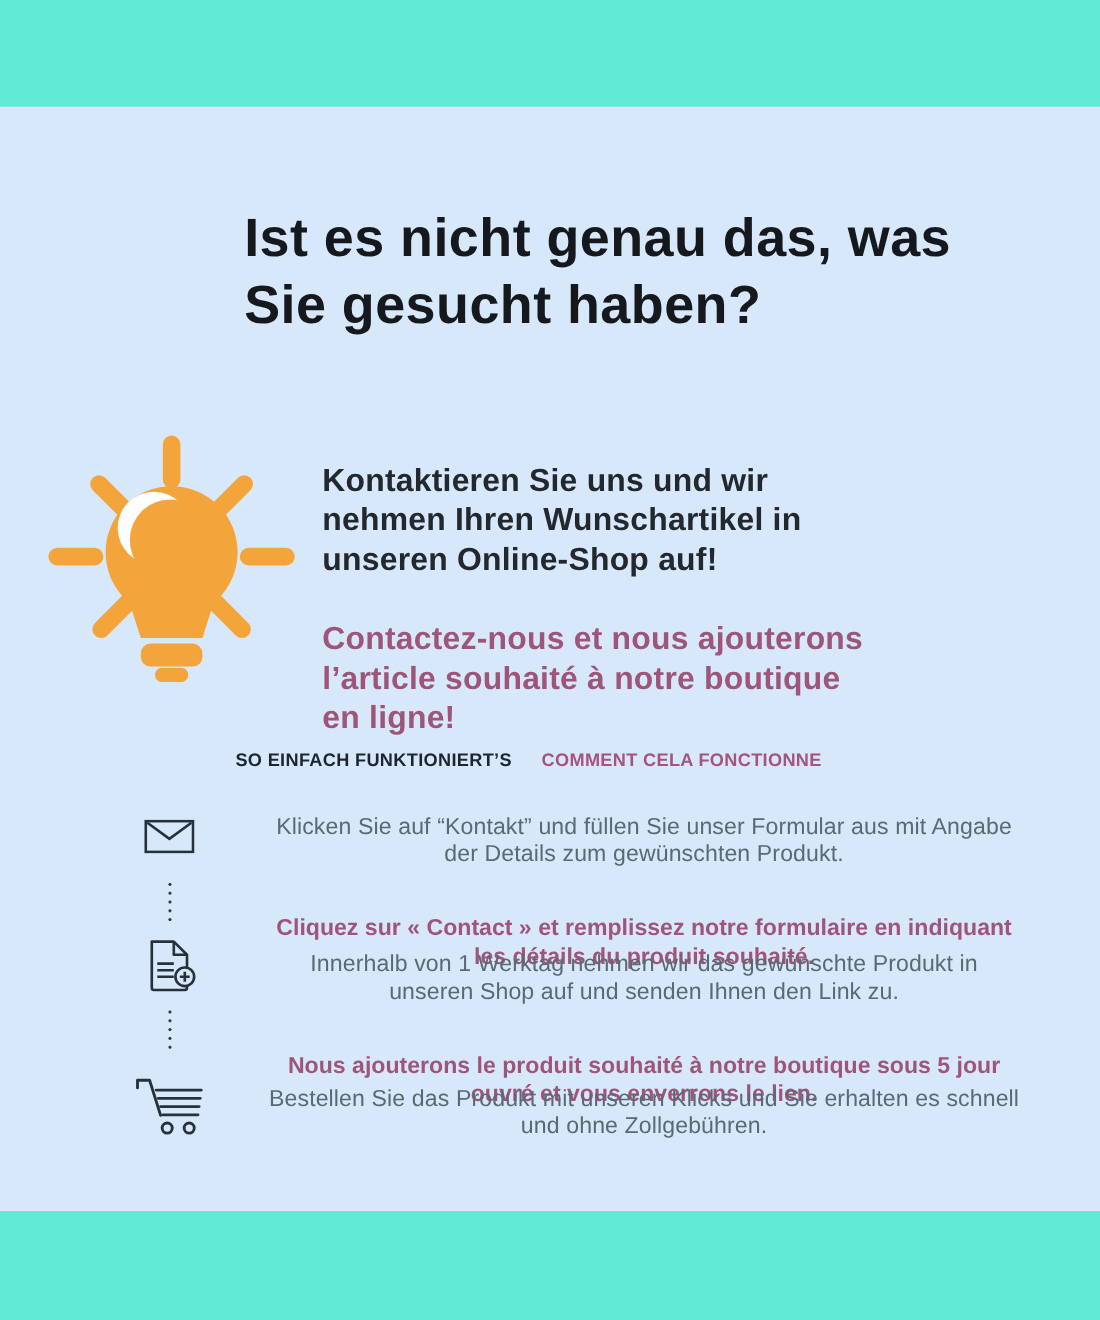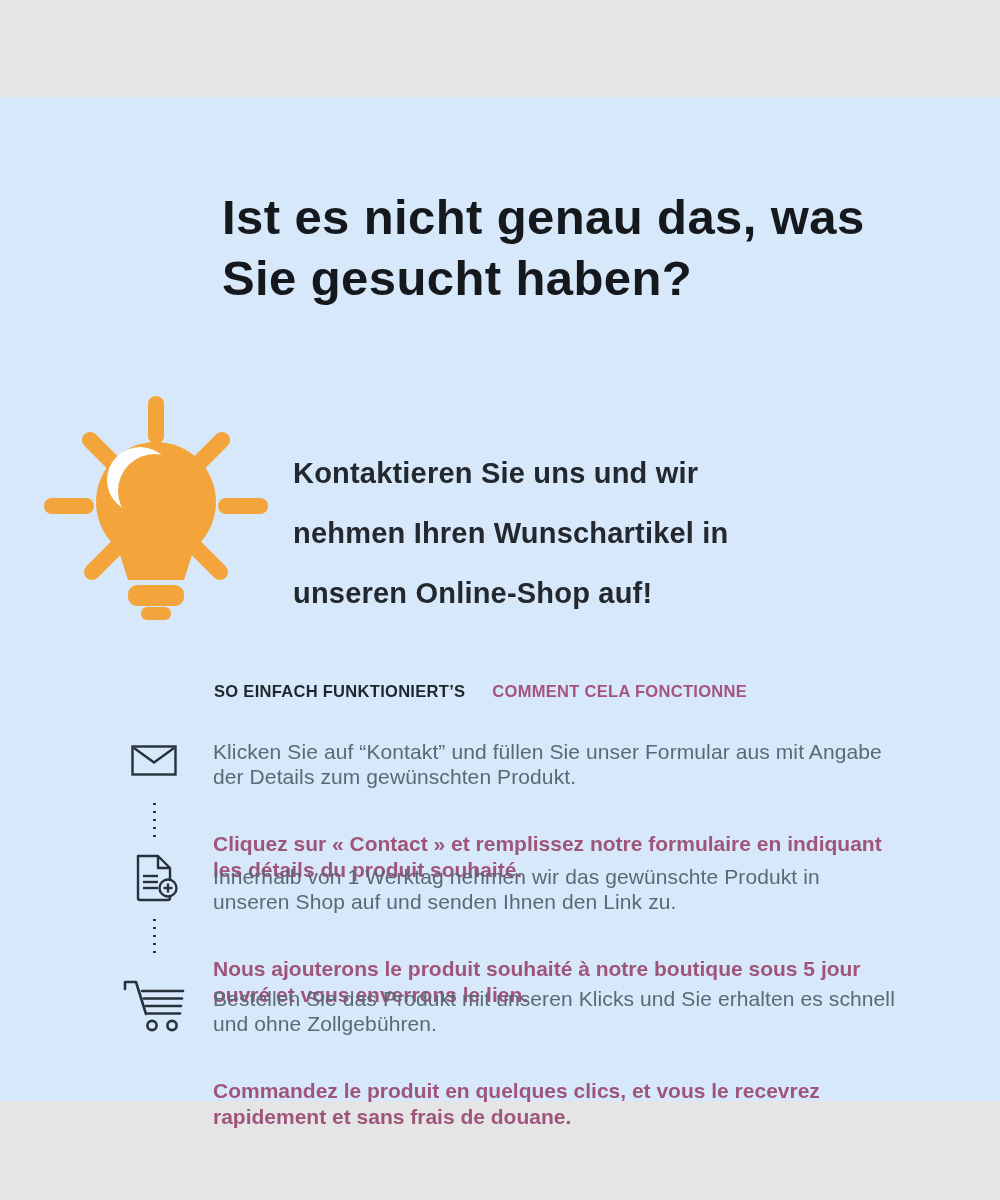--- a/index.html
+++ b/index.html
@@ -1,50 +1,50 @@
 <!DOCTYPE html>
 <html><head>
 <meta charset="utf-8">
 <style>
   * { margin:0; padding:0; box-sizing:border-box; }
   html,body { background:#ffffff; }
   body { font-family:"Liberation Sans", sans-serif; }
   .canvas {
     position:relative; width:1000px; height:1200px;
-    background:#e5e5e5; overflow:hidden; margin:0 auto;
+    background:#5eead4; overflow:hidden; margin:0 auto;
   }
   .blue-panel {
     position:absolute; left:0; top:97px; width:1000px; height:1004px;
     background:#d8e8fb;
   }
   .headline {
     position:absolute; left:222px; top:126px;
     font-size:49px; line-height:61px; font-weight:700; letter-spacing:0.4px;
     white-space:pre-line;
   }
   .headline-de { color:#15181c; }
   .headline-fr { color:#9e5579; }
   .intro {
     position:absolute; left:293px; top:383px;
-    font-size:29px; line-height:60px; font-weight:700; letter-spacing:0.2px;
+    font-size:29px; line-height:36px; font-weight:700; letter-spacing:0.2px;
     white-space:pre-line;
   }
   .intro-de { color:#23282e; }
   .intro-fr { color:#9e5579; }
   .bulb { position:absolute; left:42px; top:390px; }
   .section-header {
     position:absolute; left:214px; top:682px;
     display:flex; gap:27px;
     font-size:16.5px; font-weight:700; letter-spacing:0.3px;
   }
   .section-header .de { color:#1d262e; }
   .section-header .fr { color:#a4547e; }
   .step {
     position:absolute; left:213px; width:745px;
-    font-size:21px; line-height:25.5px; white-space:pre-line;
+    font-size:21px; line-height:25.5px; white-space:pre-line;text-align:center;
   }
   .step .de { color:#5a6973; font-weight:400; letter-spacing:0.1px; }
   .step .fr { color:#9e5579; font-weight:700;margin-top:16px; }
   .step-1 { top:713px; }
   .step-2 { top:838px; }
   .step-3 { top:960px; }
   .step-icon { position:absolute; }
   .icon-envelope { left:131px; top:745px; }
   .icon-doc { left:129px; top:854px; }
   .icon-cart { left:121px; top:979px; }
@@ -85,20 +85,23 @@
       <circle cx="113" cy="101" r="37"></circle>
       <rect x="86" y="195" width="56" height="21" rx="9"></rect>
       <rect x="99" y="217" width="30" height="13" rx="6"></rect>
     </g>
   </svg>
 
   <div class="intro">
     <div class="intro-de">Kontaktieren Sie uns und wir
 nehmen Ihren Wunschartikel in
 unseren Online-Shop auf!</div>
+    <div class="intro-fr">Contactez-nous et nous ajouterons
+l’article souhaité à notre boutique
+en ligne!</div>
   </div>
 
   <div class="section-header">
     <span class="de">SO EINFACH FUNKTIONIERT’S</span>
     <span class="fr">COMMENT CELA FONCTIONNE</span>
   </div>
 
   <svg class="step-icon icon-envelope" width="46" height="31" viewBox="0 0 46 31">
     <g fill="none" stroke="#26313c" stroke-width="2.4">
       <rect x="1.5" y="1.5" width="43" height="28"></rect>
@@ -142,17 +145,15 @@
       <line x1="23" y1="19.5" x2="61" y2="19.5"></line>
       <line x1="25" y1="27" x2="60" y2="27"></line>
       <line x1="27" y1="34.5" x2="59" y2="34.5"></line>
       <circle cx="31" cy="46.5" r="4.6"></circle>
       <circle cx="51" cy="46.5" r="4.6"></circle>
     </g>
   </svg>
   <div class="step step-3">
     <div class="de">Bestellen Sie das Produkt mit unseren Klicks und Sie erhalten es schnell
 und ohne Zollgebühren.</div>
-    <div class="fr">Commandez le produit en quelques clics, et vous le recevrez
-rapidement et sans frais de douane.</div>
   </div>
 
 </div>
 
 </body></html>

